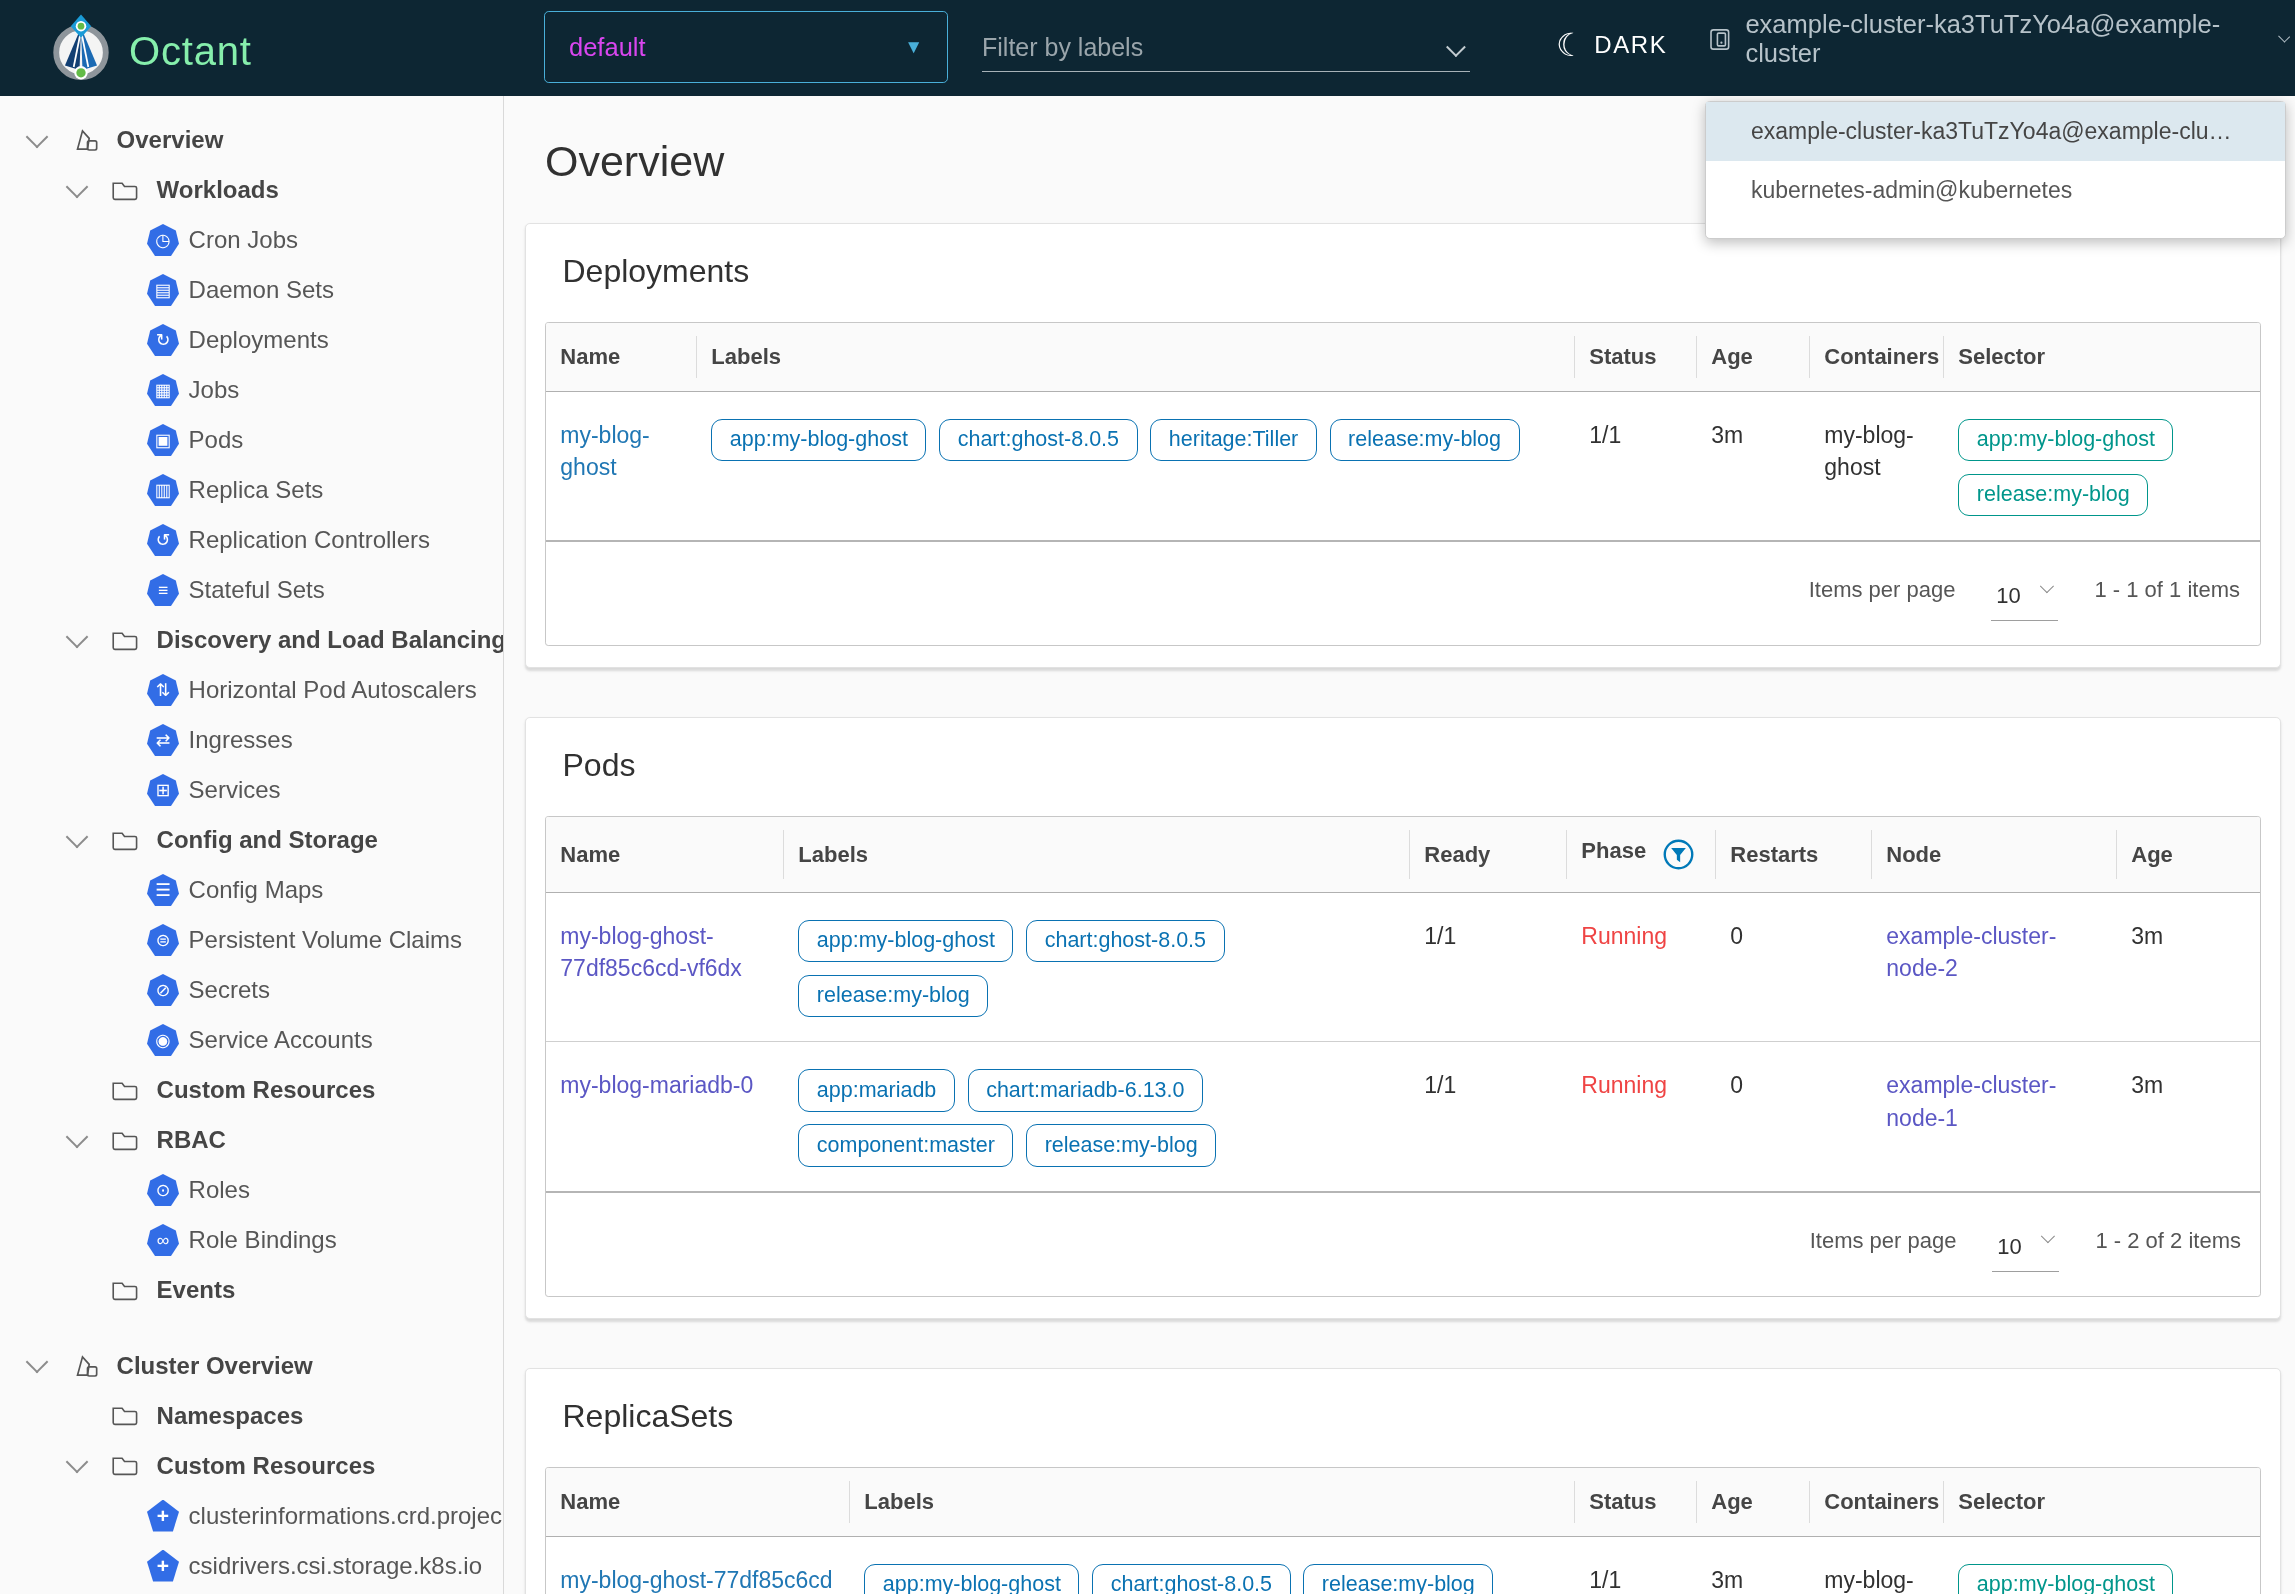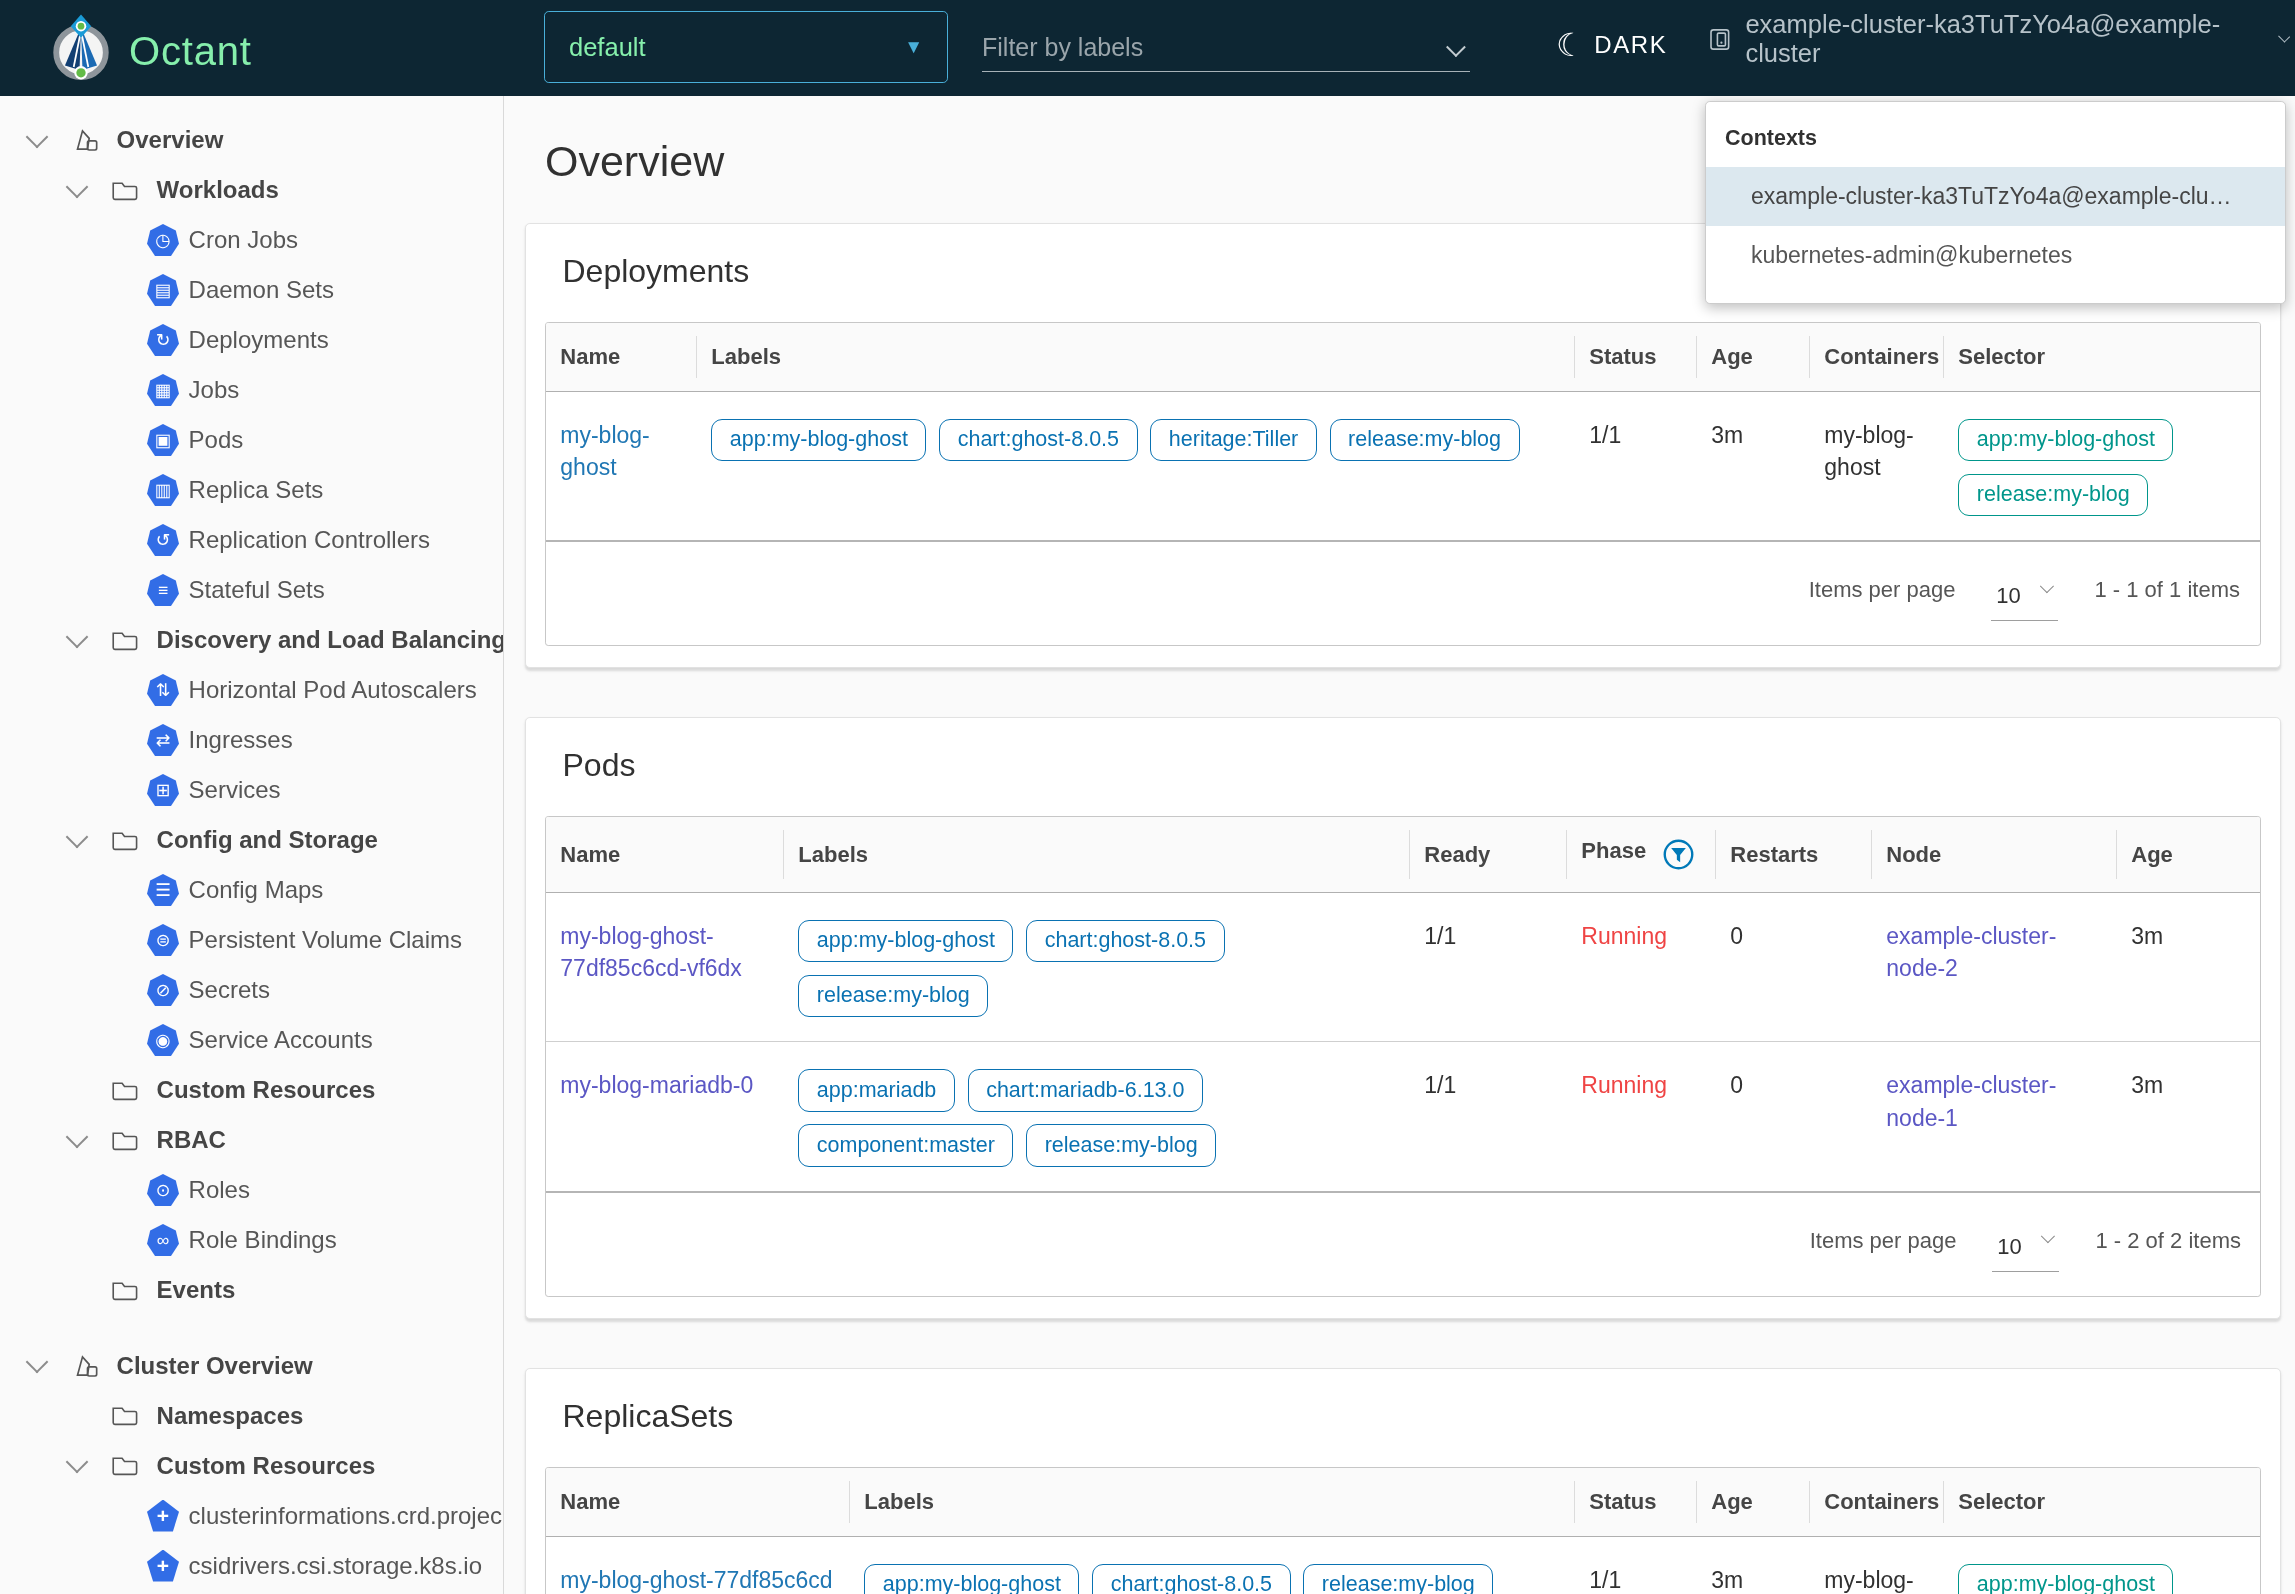--- a/index.html
+++ b/index.html
@@ -4,21 +4,21 @@
 <style>
   * { margin:0; padding:0; box-sizing:border-box; }
   html,body { width:2295px; height:1594px; overflow:hidden; }
   body { font-family:"Liberation Sans", sans-serif; background:#fafafa; color:#313131; }
 
   
   .navbar { position:relative; width:100%; height:96px; background:#0d2633; }
   .logo { position:absolute; left:46px; top:12.8px; width:70px; height:70px; }
   .app-title { position:absolute; left:129px; top:29px; font-size:40px; color:#86efac; letter-spacing:0.8px; font-weight:400; }
   .ns-select { position:absolute; left:544px; top:11px; width:404px; height:72px; border:1.6px solid #49afd9; border-radius:4.8px; display:flex; align-items:center; justify-content:space-between; padding:0 24px; cursor:pointer; }
-  .ns-select .ns-value { color:#86efac; font-size:25.5px; }
+  .ns-select .ns-value { color:#d946ef; font-size:25.5px; }
   .ns-select .caret { color:#49afd9; font-size:19px; }
   .filter-field { position:absolute; left:982px; top:24px; width:488px; height:48px; border-bottom:1.6px solid #a7b2b8; display:flex; align-items:center; justify-content:space-between; cursor:text; }
   .filter-field .ph { color:#9aa5ab; font-size:25px; }
   .chev { display:inline-block; width:14.3px; height:14.3px; border-left:2.4px solid #c3ccd1; border-bottom:2.4px solid #c3ccd1; transform:rotate(-45deg); margin-right:6.4px; }
   .dark-toggle { position:absolute; left:1556px; top:29px; display:flex; align-items:center; gap:9.6px; color:#fff; cursor:pointer; }
   .dark-toggle .moon { font-size:32px; line-height:32px; }
   .dark-toggle .lbl { font-size:24px; font-weight:400; letter-spacing:1.6px; }
   .ctx-trigger { position:absolute; left:1707px; top:10px; display:flex; align-items:center; gap:12.8px; color:#b6c2c9; cursor:pointer; }
   .ctx-trigger .ctx-text { font-size:25.5px; }
   .ctx-trigger .chev { width:8.8px; height:8.8px; border-color:#b6c2c9; border-width:1.6px; margin-top:-4.8px; }
@@ -113,21 +113,20 @@
       <rect x="5" y="4" width="22" height="24" rx="3" fill="none" stroke="#b6c2c9" stroke-width="2"></rect>
       <rect x="13" y="8" width="10" height="16" rx="1.5" fill="none" stroke="#b6c2c9" stroke-width="2"></rect>
       <circle cx="18" cy="20" r="1.4" fill="#b6c2c9"></circle>
     </svg>
     <span class="ctx-text">example-cluster-ka3TuTzYo4a@example-cluster</span>
     <span class="chev"></span>
   </div>
 </header>
 
 <div class="ctx-menu">
-  <div class="ctx-header">Contexts</div>
   <div class="ctx-item selected">example-cluster-ka3TuTzYo4a@example-clu…</div>
   <div class="ctx-item">kubernetes-admin@kubernetes</div>
 </div>
 
 <div class="shell">
 
   <nav class="sidebar">
 
     <div class="nav-row l1">
       <span class="slot-chev">

